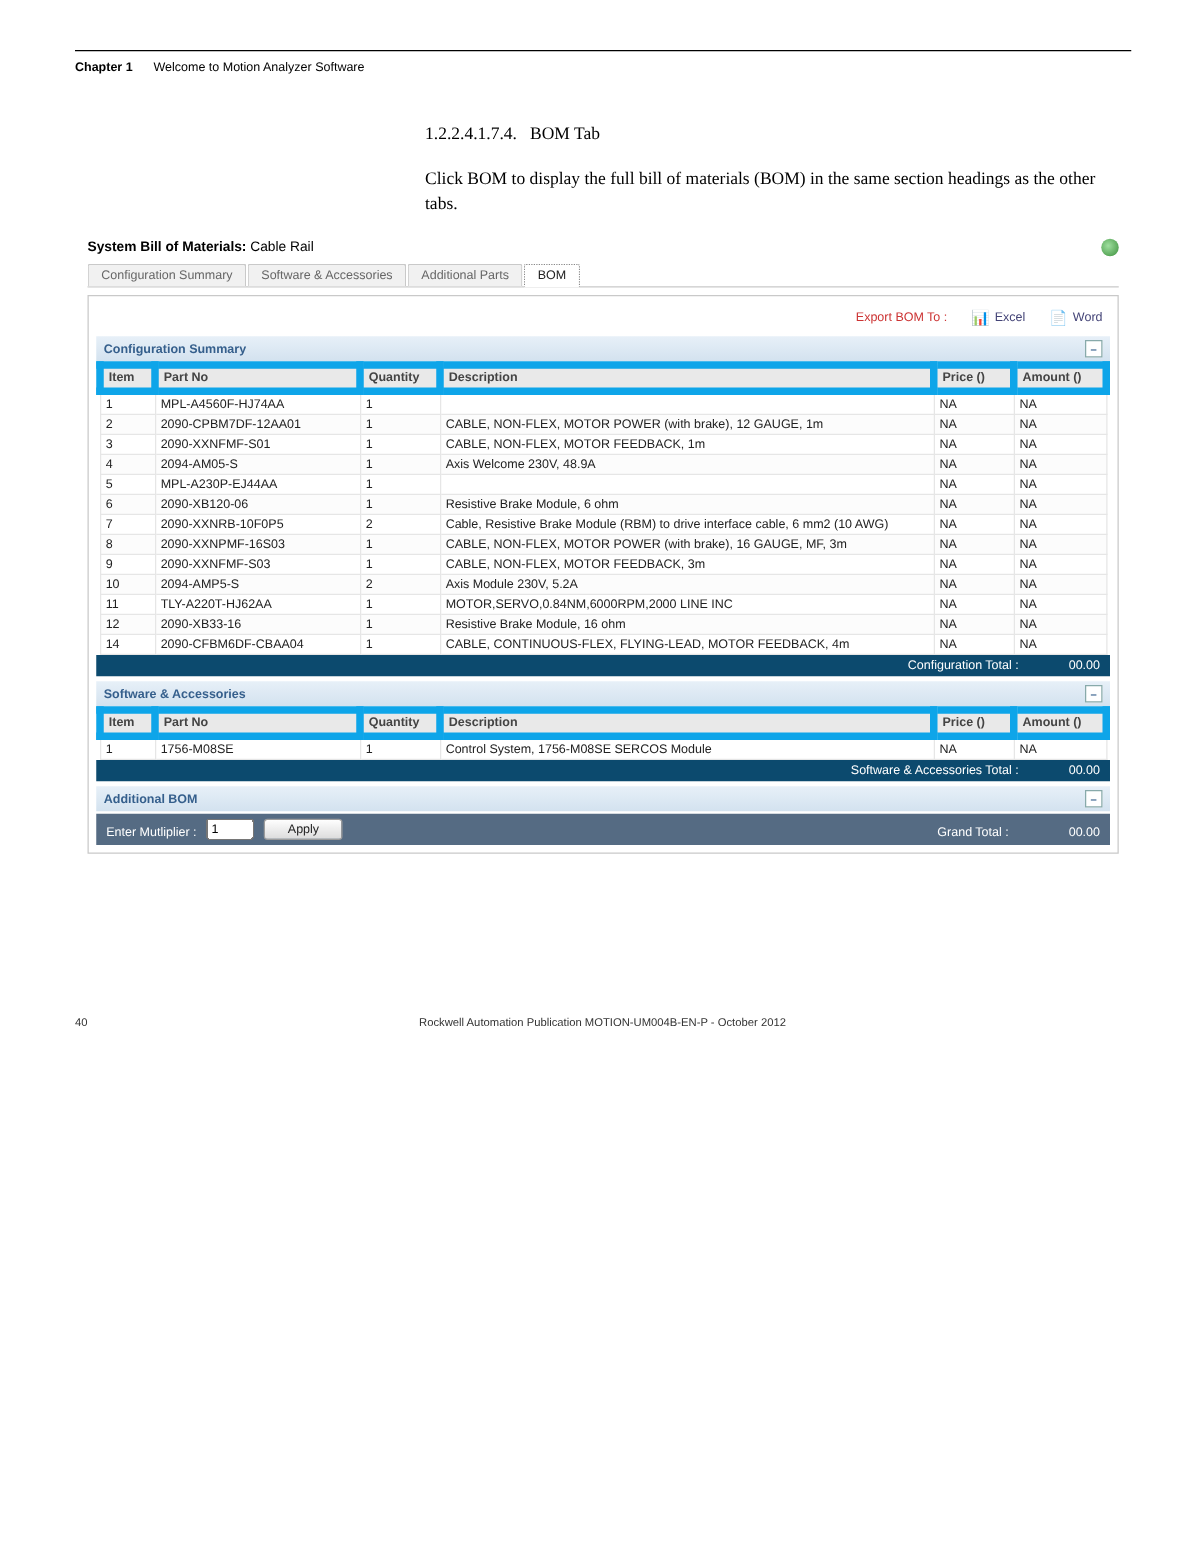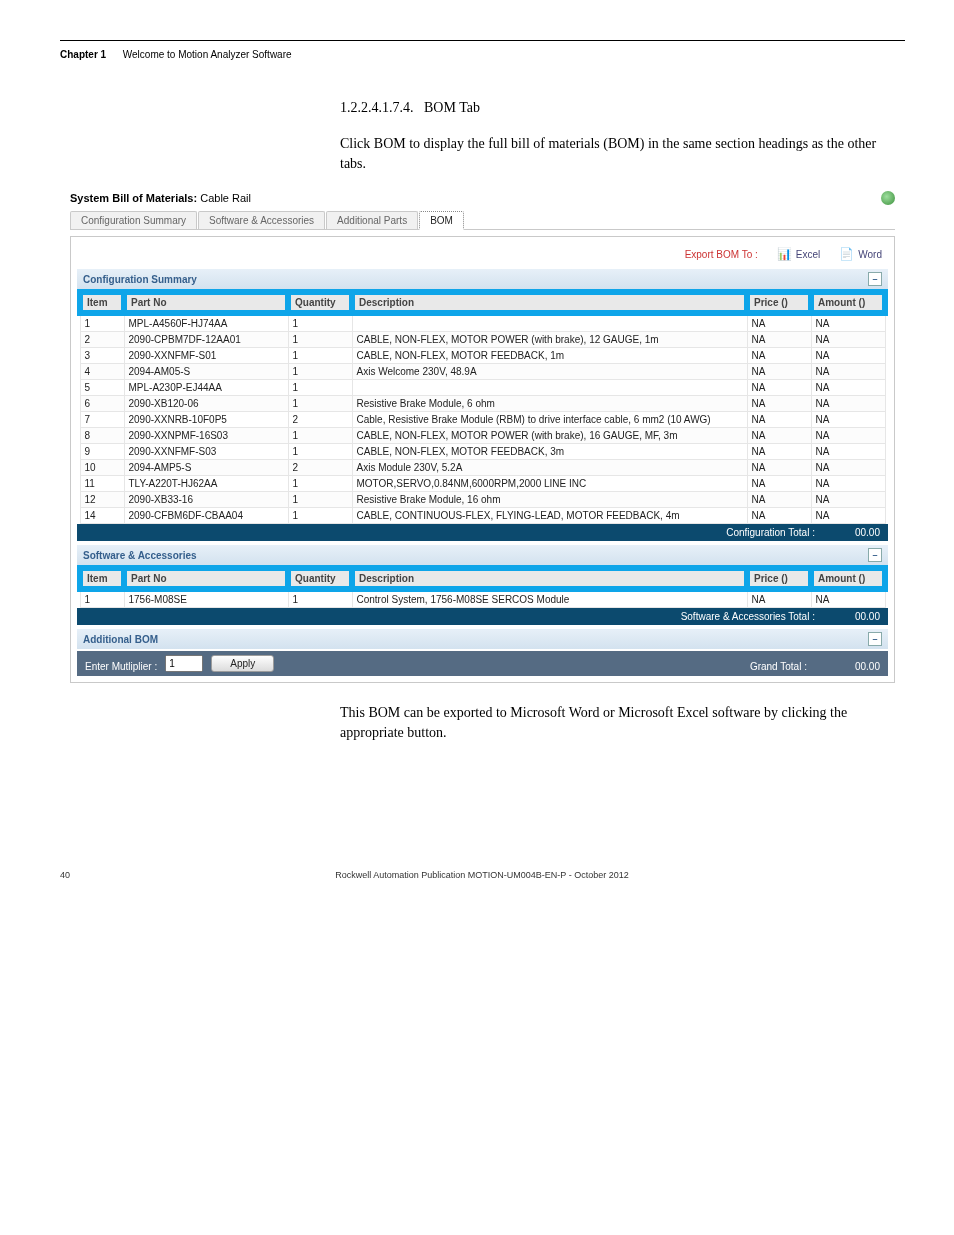--- a/index.html
+++ b/index.html
@@ -400,20 +400,19 @@
         <span>Enter Mutliplier :</span>
         <input type="text" value="1" style="">
         <button class="apply-btn">Apply</button>
         <span style="flex:1;"></span>
         <span>Grand Total :</span>
         <span style="margin-left:40px;">00.00</span>
       </div>
     </div>
   </div>
 
-  <div class="body-text">This BOM can be exported to Microsoft Word or Microsoft Excel software by clicking the appropriate button.</div>
 </div>
 
 <div class="footer">
   <span>40</span>
   <span>Rockwell Automation Publication MOTION-UM004B-EN-P - October 2012</span>
   <span></span>
 </div>
 
 </body></html>

